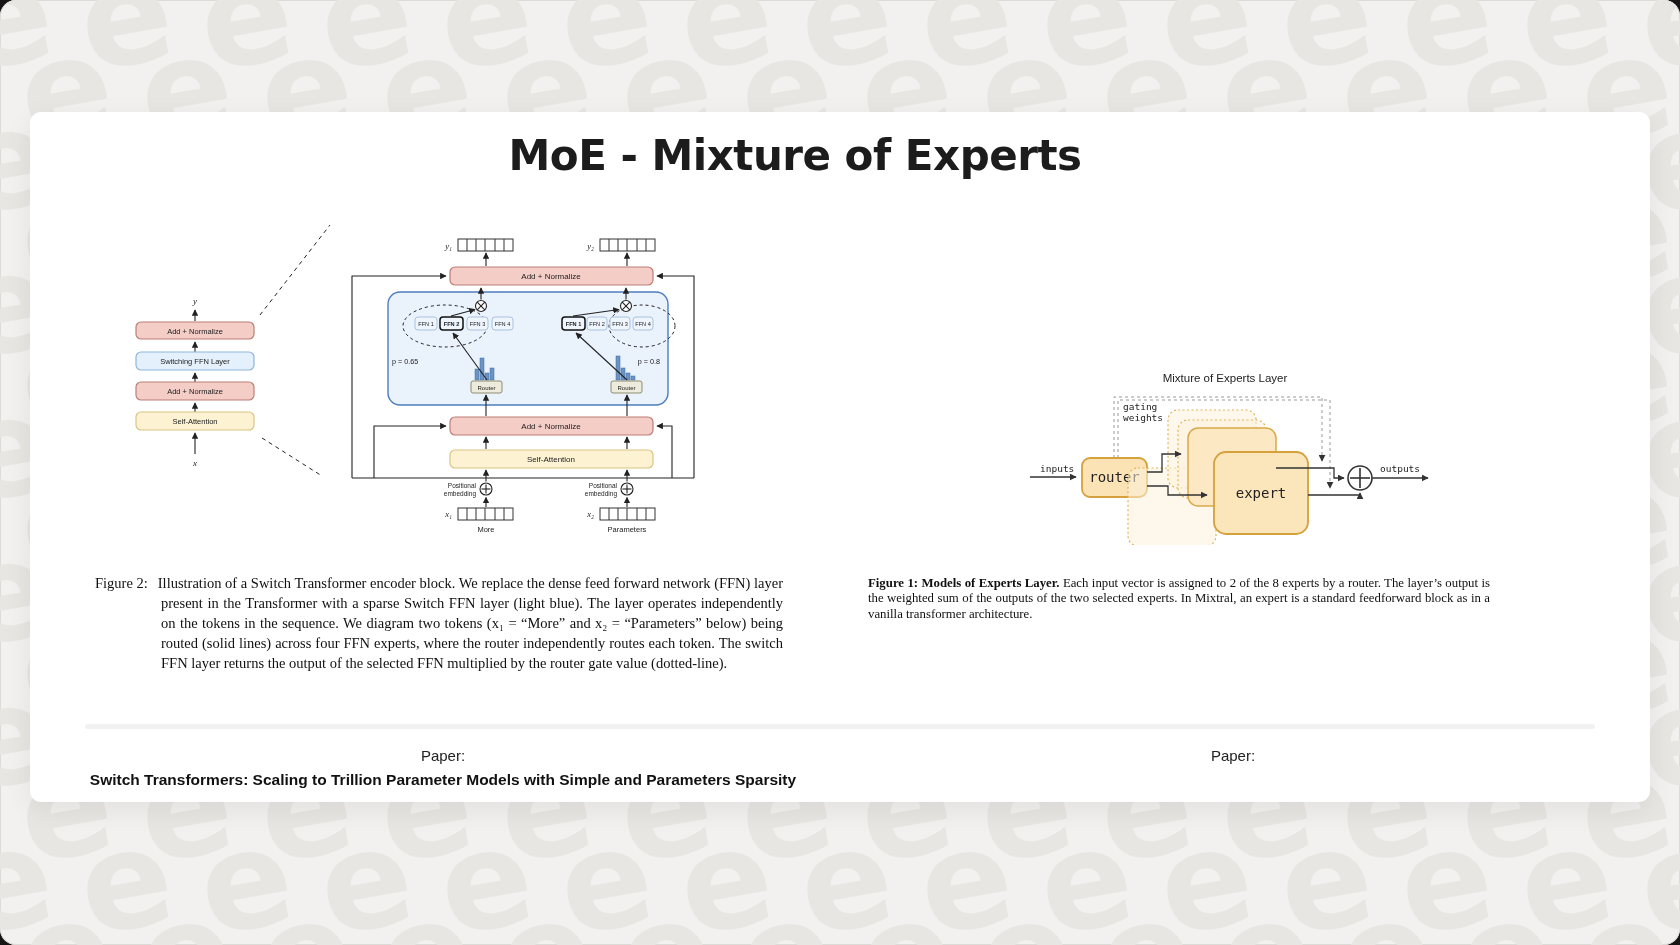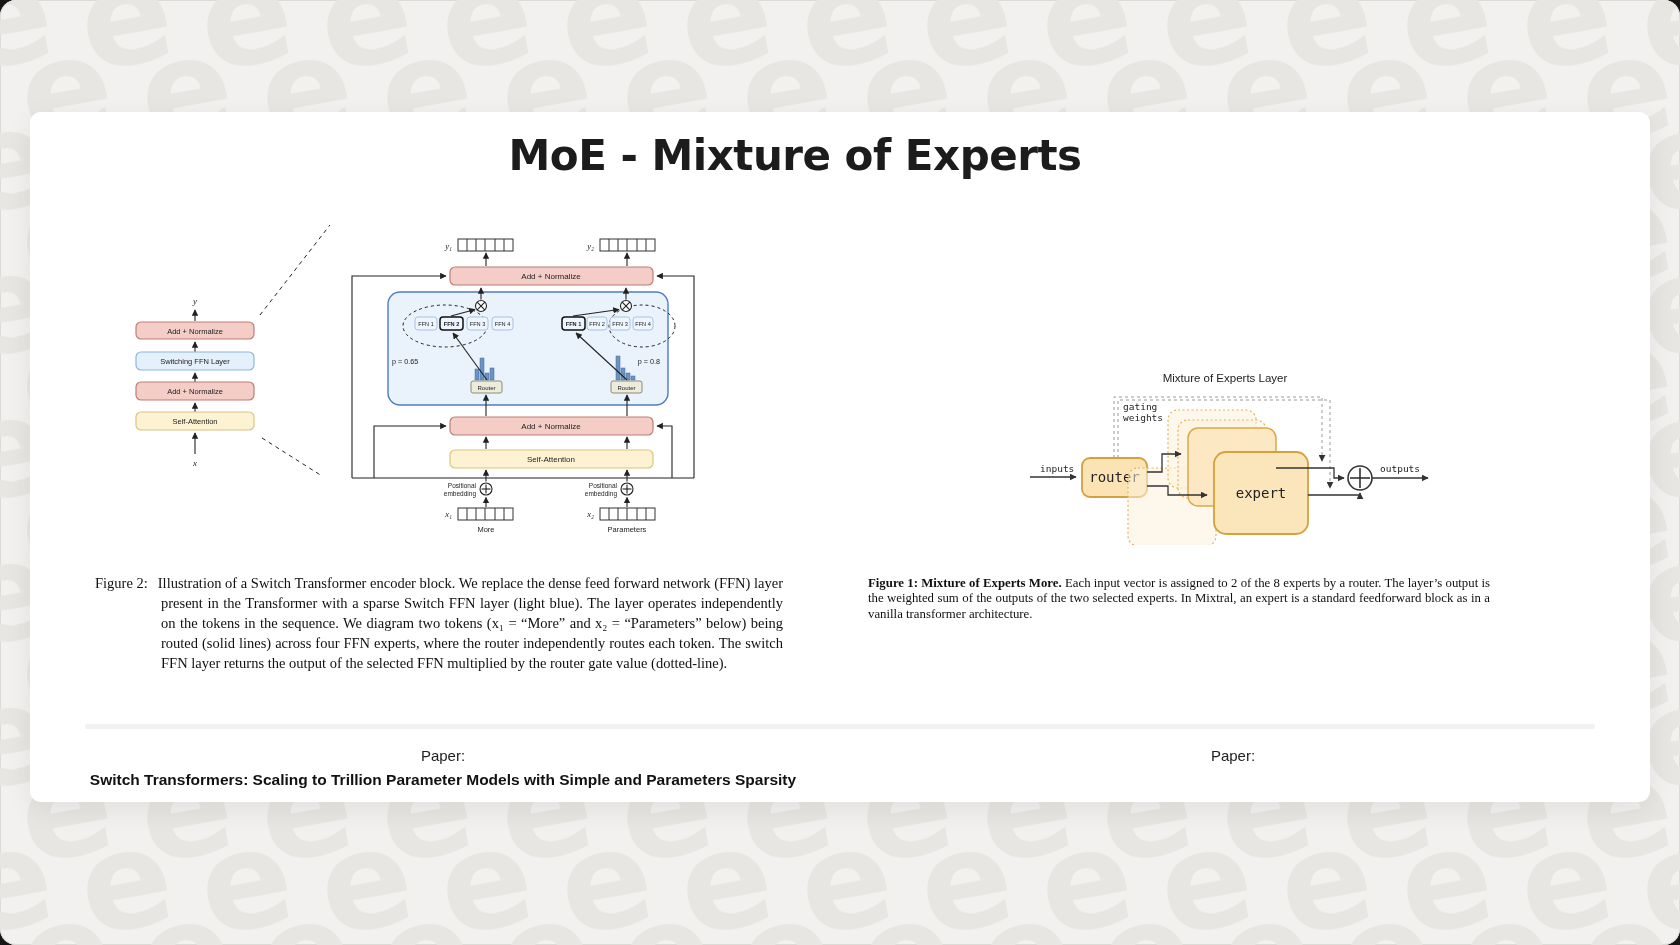--- a/index.html
+++ b/index.html
@@ -474,21 +474,21 @@
         <line x1="390" y1="118" x2="410" y2="118"></line>
           <line x1="400" y1="108" x2="400" y2="128"></line>
       </g>
 
       <line x1="412" y1="118" x2="468" y2="118" stroke="#333" stroke-width="1.3" marker-end="url(#arR)"></line>
       <text x="420" y="112" class="mono" font-size="9.5" fill="#444">outputs</text>
     </svg>
 
     <p class="cap-left"><span class="cap-label">Figure 2:</span><span>Illustration of a Switch Transformer encoder block. We replace the dense feed forward network (FFN) layer present in the Transformer with a sparse Switch FFN layer (light blue). The layer operates independently on the tokens in the sequence. We diagram two tokens (x₁ = “More” and x₂ = “Parameters” below) being routed (solid lines) across four FFN experts, where the router independently routes each token. The switch FFN layer returns the output of the selected FFN multiplied by the router gate value (dotted-line).</span></p>
 
-    <p class="cap-right"><b>Figure 1: Mixture of Experts More.</b><span> Each input vector is assigned to 2 of the 8 experts by a router. The layer’s output is the weighted sum of the outputs of the two selected experts. In Mixtral, an expert is a standard feedforward block as in a vanilla transformer architecture.</span></p>
+    <p class="cap-right"><b>Figure 1: Models of Experts Layer.</b><span> Each input vector is assigned to 2 of the 8 experts by a router. The layer’s output is the weighted sum of the outputs of the two selected experts. In Mixtral, an expert is a standard feedforward block as in a vanilla transformer architecture.</span></p>
 
     <div class="divider"></div>
 
     <div class="paper paper-left">
       <div class="plabel">Paper:</div>
       <div class="ptitle">Switch Transformers: Scaling to Trillion Parameter Models with Simple and Parameters Sparsity</div>
     </div>
     <div class="paper paper-right">
       <div class="plabel">Paper:</div>
     </div>

